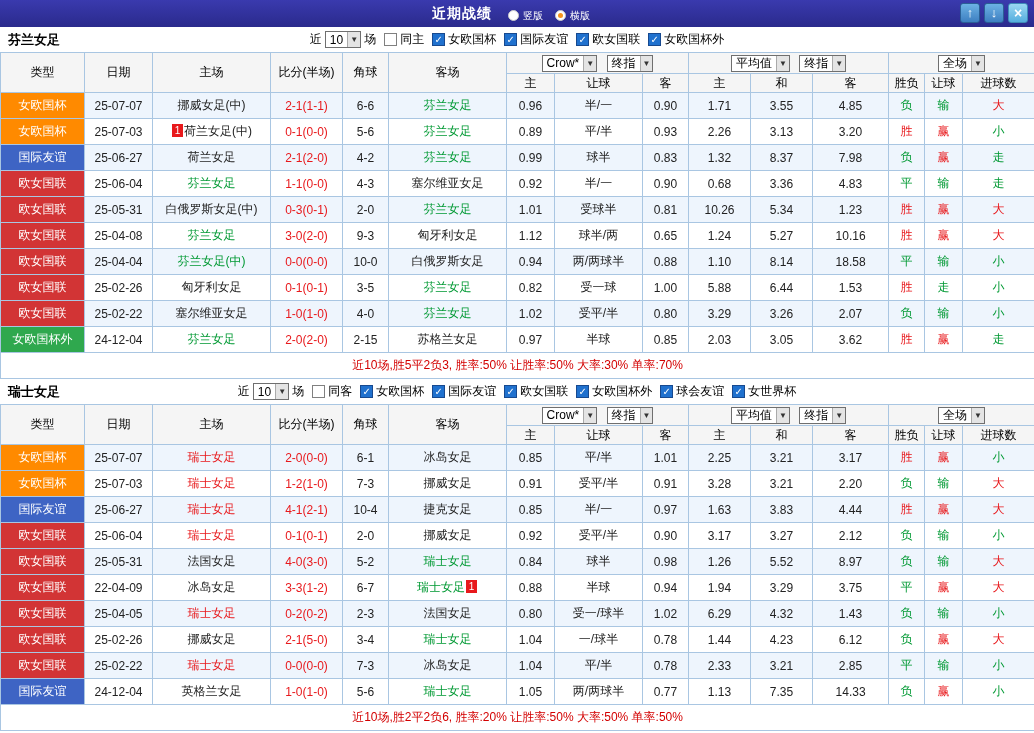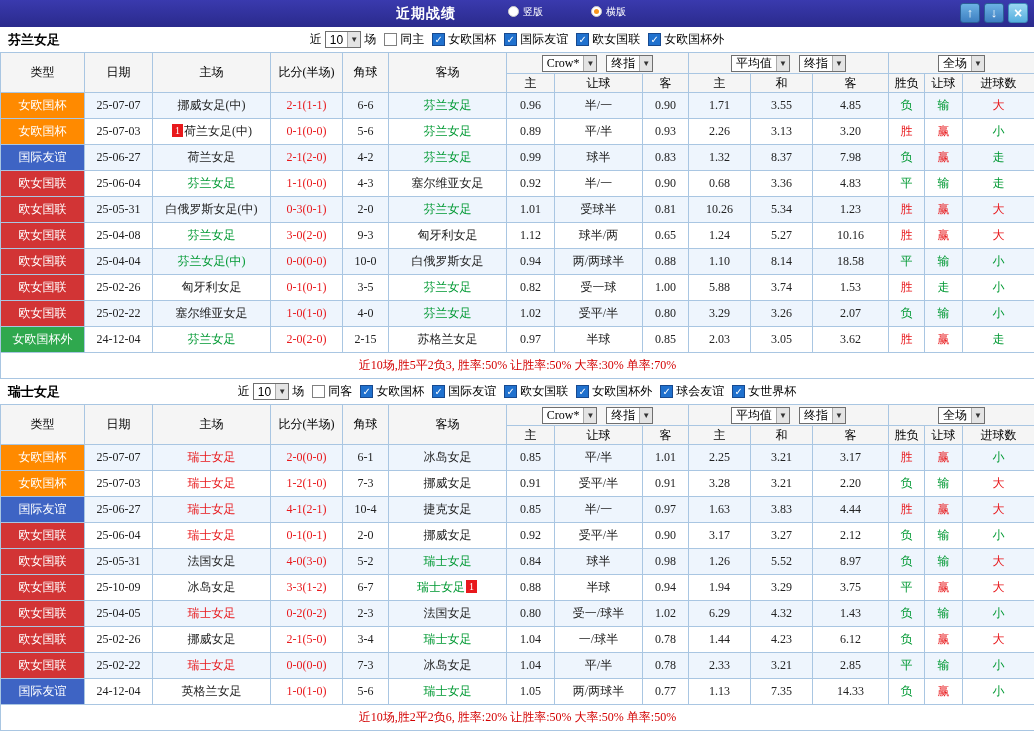--- a/index.html
+++ b/index.html
@@ -7,21 +7,21 @@
     width: 1034px; height: 733px;
     font-family: "Liberation Sans", "DejaVu Sans", sans-serif;
     background: #ffffff; overflow: hidden;
   }
   
   .titlebar {
     position: relative; height: 27px;
     background: linear-gradient(#3a3aae, #2a2a8c);
     display: flex; align-items: center;
   }
-  .tb-center { margin: 0 auto; display: flex; align-items: flex-start; gap: 36px; }
+  .tb-center { margin: 0 auto; display: flex; align-items: flex-end; }
   .tb-title { color: #ffffff; font-weight: bold; font-size: 14px; margin-right: 16px; letter-spacing: 1px; }
   .tb-radio { display: flex; align-items: center; color: #ffffff; font-size: 10px; margin-right: 12px; cursor: pointer; }
   .radio {
     width: 11px; height: 11px; border-radius: 50%;
     background: #ffffff; border: 1px solid #cccccc; display: inline-block;
     margin-right: 4px; position: relative;
   }
   .radio.sel::after {
     content: ""; position: absolute; left: 2px; top: 2px; right: 2px; bottom: 2px;
     border-radius: 50%; background: #f7941d;
@@ -46,21 +46,21 @@
   
   .dd {
     display: inline-flex; align-items: center; border: 1px solid #6f6f6f; background: #ffffff;
     height: 17px; font-size: 12px; padding-left: 4px; margin: 0 3px; cursor: pointer; vertical-align: middle;
   }
   .dd .arrow {
     font-size: 8px; color: #333333; background: #e4e4e4; border-left: 1px solid #aaaaaa;
     height: 15px; line-height: 15px; padding: 0 2px; margin-left: 4px;
   }
   
-  table.stats { width: 1034px; table-layout: fixed; border-collapse: collapse; font-size: 12px; font-family: Liberation Serif, serif; }
+  table.stats { width: 1034px; table-layout: fixed; border-collapse: collapse; font-size: 12px; }
   table.stats th, table.stats td {
     border: 1px solid #a9c6e2; text-align: center; padding: 0; overflow: hidden; white-space: nowrap;
   }
   table.stats th { font-weight: normal; background: #f5f5f5; color: #000000; }
   tr.hr1 th { height: 21px; }
   tr.hr2 th { height: 19px; }
   tbody td { height: 26px; color: #222222; }
   tbody tr:nth-child(odd) td { background: #eef5fd; }
   tbody tr:nth-child(even) td { background: #ffffff; }
   td.type-cell { color: #ffffff; }
@@ -308,21 +308,21 @@
         <td class="type-cell" style="background: rgb(210, 52, 53);">欧女国联</td>
         <td>25-02-26</td>
         <td><span>匈牙利女足</span></td>
         <td class="score">0-1(0-1)</td>
         <td>3-5</td>
         <td><span class="focal-green">芬兰女足</span></td>
         <td>0.82</td>
         <td>受一球</td>
         <td>1.00</td>
         <td>5.88</td>
-        <td>3.74</td>
+        <td>6.44</td>
         <td>1.53</td>
         <td class="res-red">胜</td>
         <td class="res-green">走</td>
         <td class="res-green">小</td>
       </tr>
       <tr>
         <td class="type-cell" style="background: rgb(210, 52, 53);">欧女国联</td>
         <td>25-02-22</td>
         <td><span>塞尔维亚女足</span></td>
         <td class="score">1-0(1-0)</td>
@@ -535,21 +535,21 @@
         <td>0.98</td>
         <td>1.26</td>
         <td>5.52</td>
         <td>8.97</td>
         <td class="res-green">负</td>
         <td class="res-green">输</td>
         <td class="res-red">大</td>
       </tr>
       <tr>
         <td class="type-cell" style="background: rgb(210, 52, 53);">欧女国联</td>
-        <td>25-10-09</td>
+        <td>22-04-09</td>
         <td><span>冰岛女足</span></td>
         <td class="score">3-3(1-2)</td>
         <td>6-7</td>
         <td><span class="focal-green">瑞士女足</span><span class="badge">1</span></td>
         <td>0.88</td>
         <td>半球</td>
         <td>0.94</td>
         <td>1.94</td>
         <td>3.29</td>
         <td>3.75</td>

